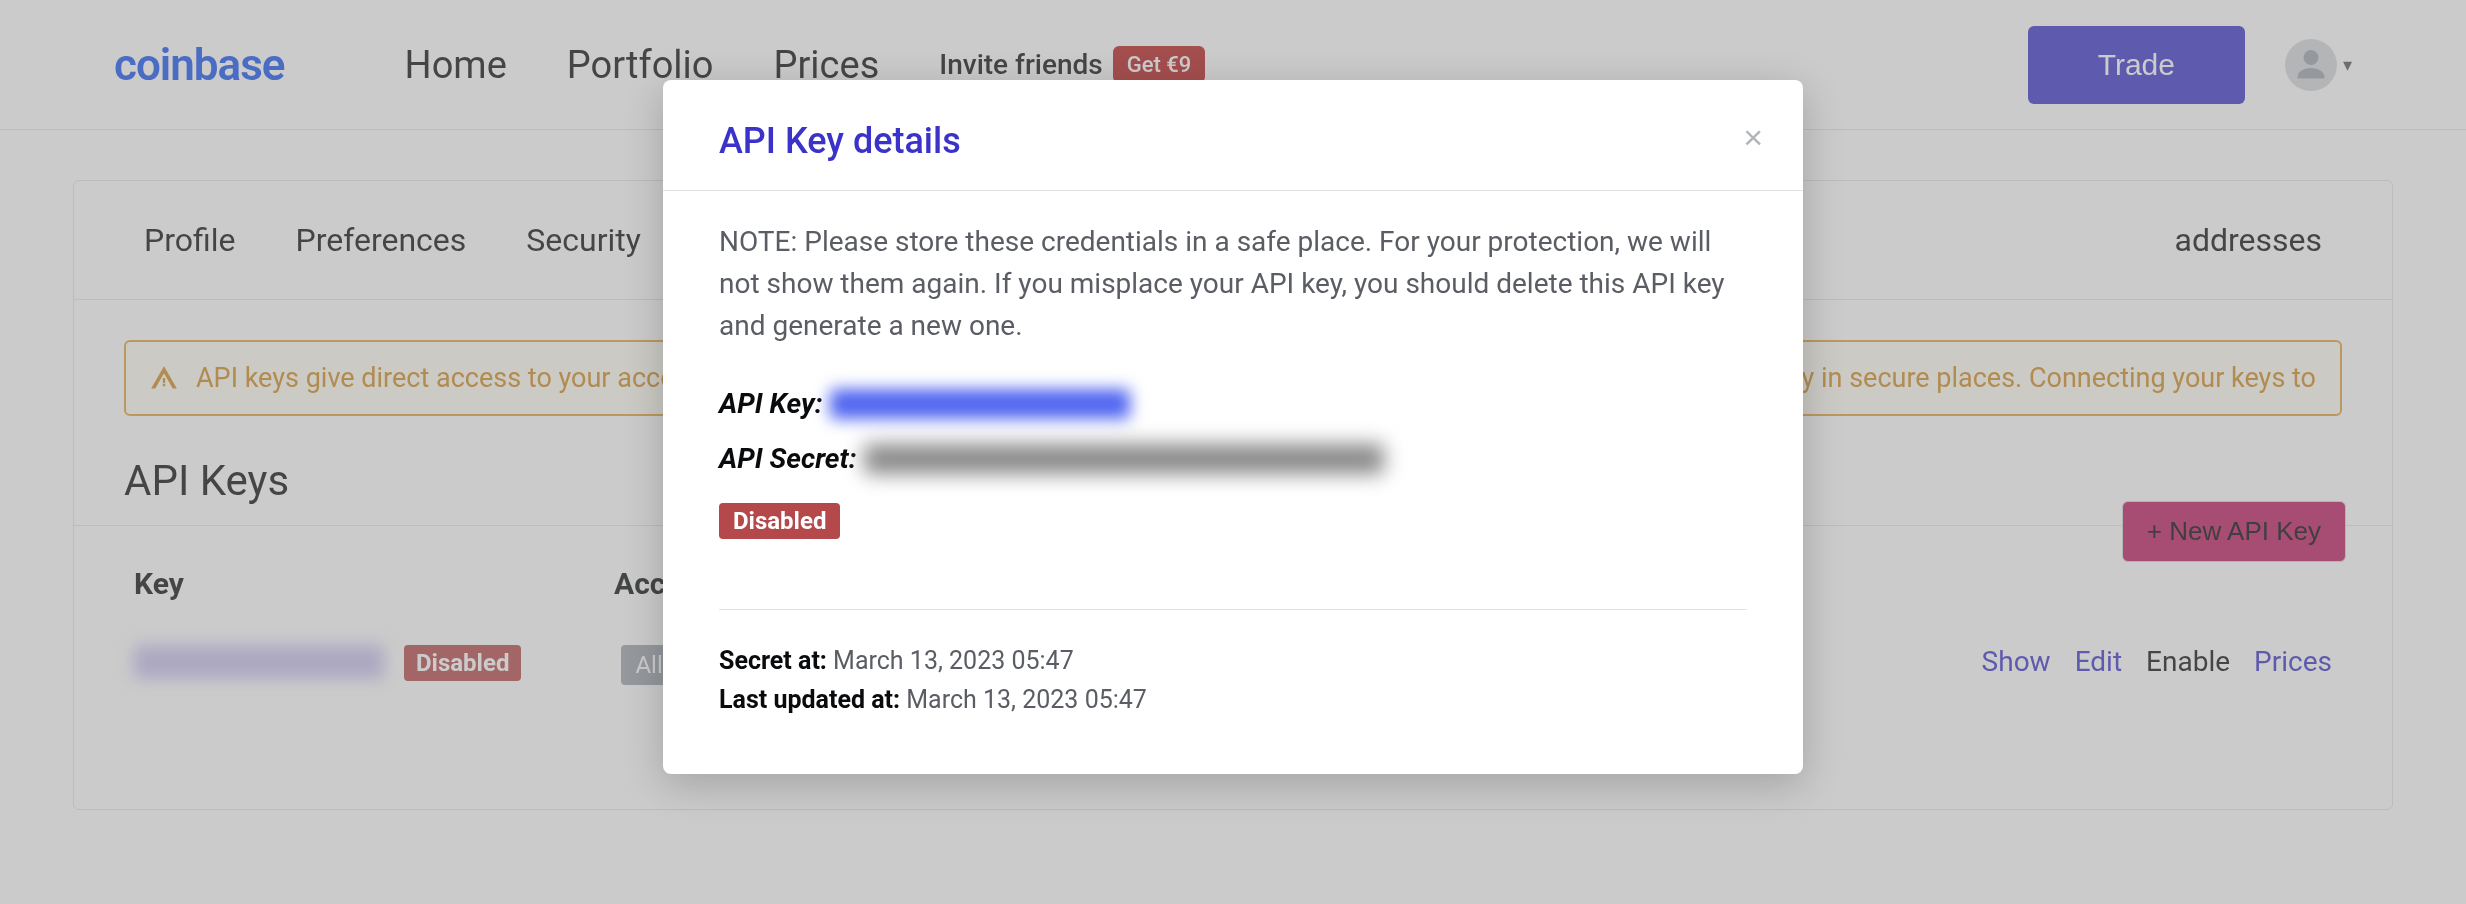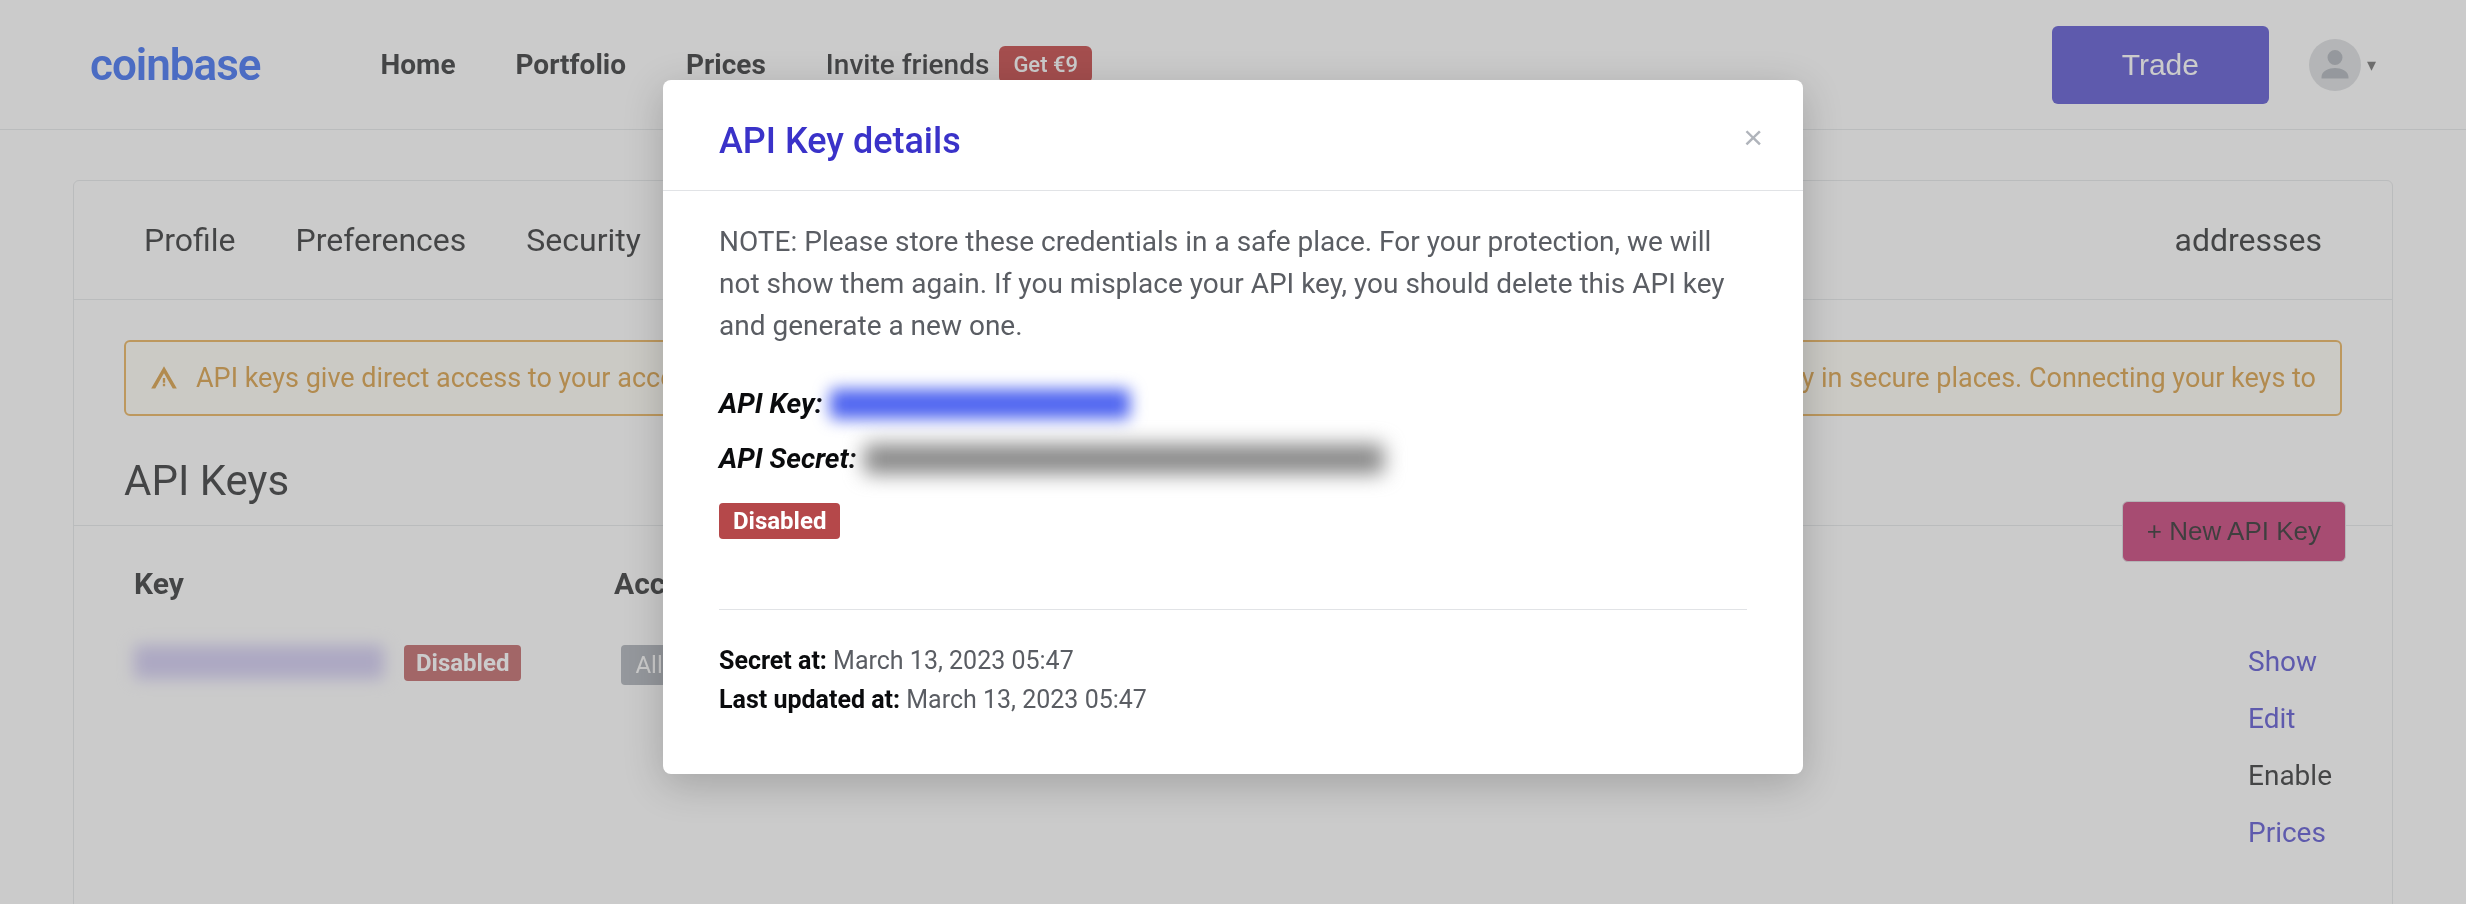--- a/index.html
+++ b/index.html
@@ -14,29 +14,29 @@
   }
   .dimmer {
     position: absolute; inset: 0; background: rgba(140,140,140,0.45);
     z-index: 50;
   }
   
   .topbar {
     display: flex; align-items: center;
     height: 130px;
     border-bottom: 1px solid #e1e3e6;
-    padding: 0 90px;
+    padding: 0 114px;
   }
   .logo {
     font-size: 44px; font-weight: 600; color: #1652f0;
     letter-spacing: -1px;
     margin-right: 120px;
   }
   .nav { display: flex; align-items: center; gap: 60px; }
-  .nav a { font-size: 28px; font-weight: 700; color: #0a0b0d; text-decoration: none; cursor: pointer; }
+  .nav a { font-size: 38px; font-weight: 400; color: #0a0b0d; text-decoration: none; cursor: pointer; }
   .invite-wrap { display: flex; align-items: center; gap: 10px; font-size: 28px; font-weight: 500; }
   .get-pill {
     background: #b91c1c; color: #fff; border-radius: 6px;
     padding: 6px 14px; font-size: 22px; font-weight: 500;
   }
   .topbar-right { margin-left: auto; display: flex; align-items: center; gap: 40px; }
   .trade-btn {
     background: #3a32c9; color: #fff; border: none; border-radius: 6px;
     font-size: 30px; font-weight: 500; padding: 22px 70px; cursor: pointer;
   }
@@ -106,21 +106,21 @@
   .perm-area {
     margin-left: 260px; display: flex; flex-wrap: wrap; gap: 16px;
     width: 900px;
   }
   .perm-chip {
     background: #e4e6ea; color: #3a32c9;
     font-family: ui-monospace, Menlo, Consolas, monospace;
     font-size: 26px; padding: 6px 14px; border-radius: 4px;
   }
   .row-actions {
-    margin-left: auto; display: flex; gap: 24px; font-size: 28px; flex-direction: column;
+    margin-left: auto; display: flex; gap: 24px; font-size: 28px;
   }
   .row-actions span { color: #3a32c9; cursor: pointer; }
   .row-actions .enable { color: #0a0b0d; }
 
   
   .modal {
     position: absolute; z-index: 100;
     left: 50%; transform: translateX(-50%);
     top: 80px;
     width: 1140px; background: #fff; border-radius: 8px;

